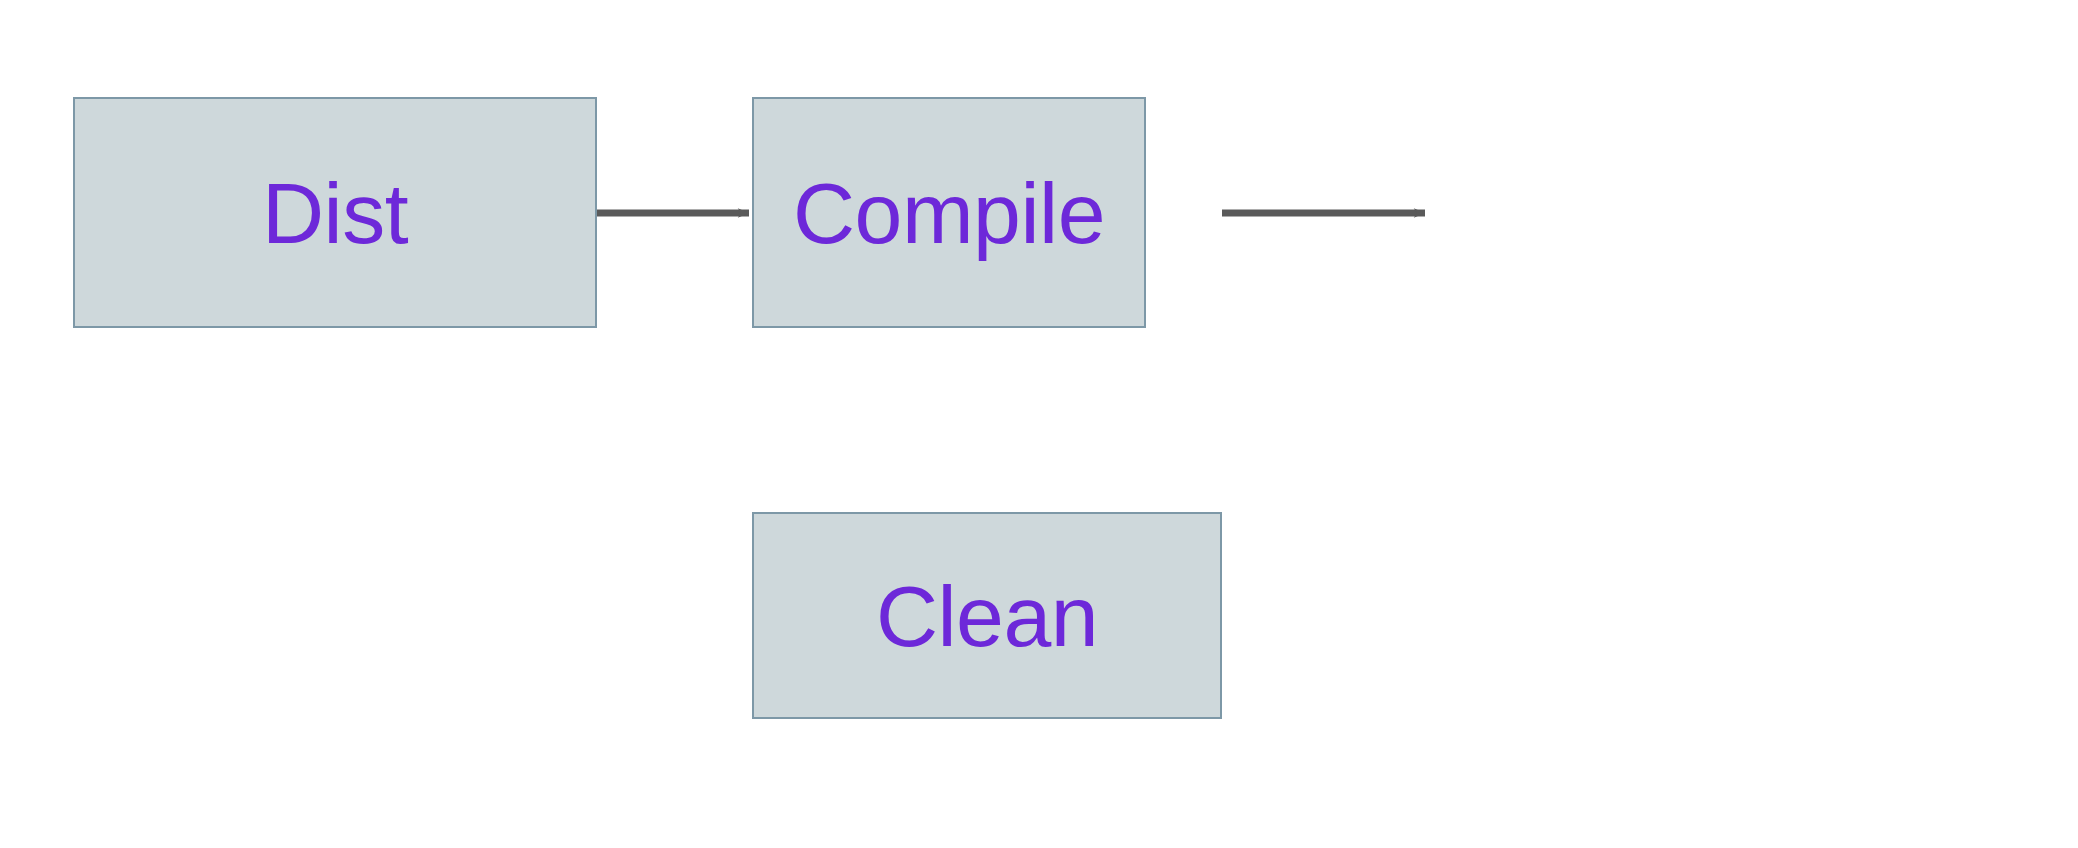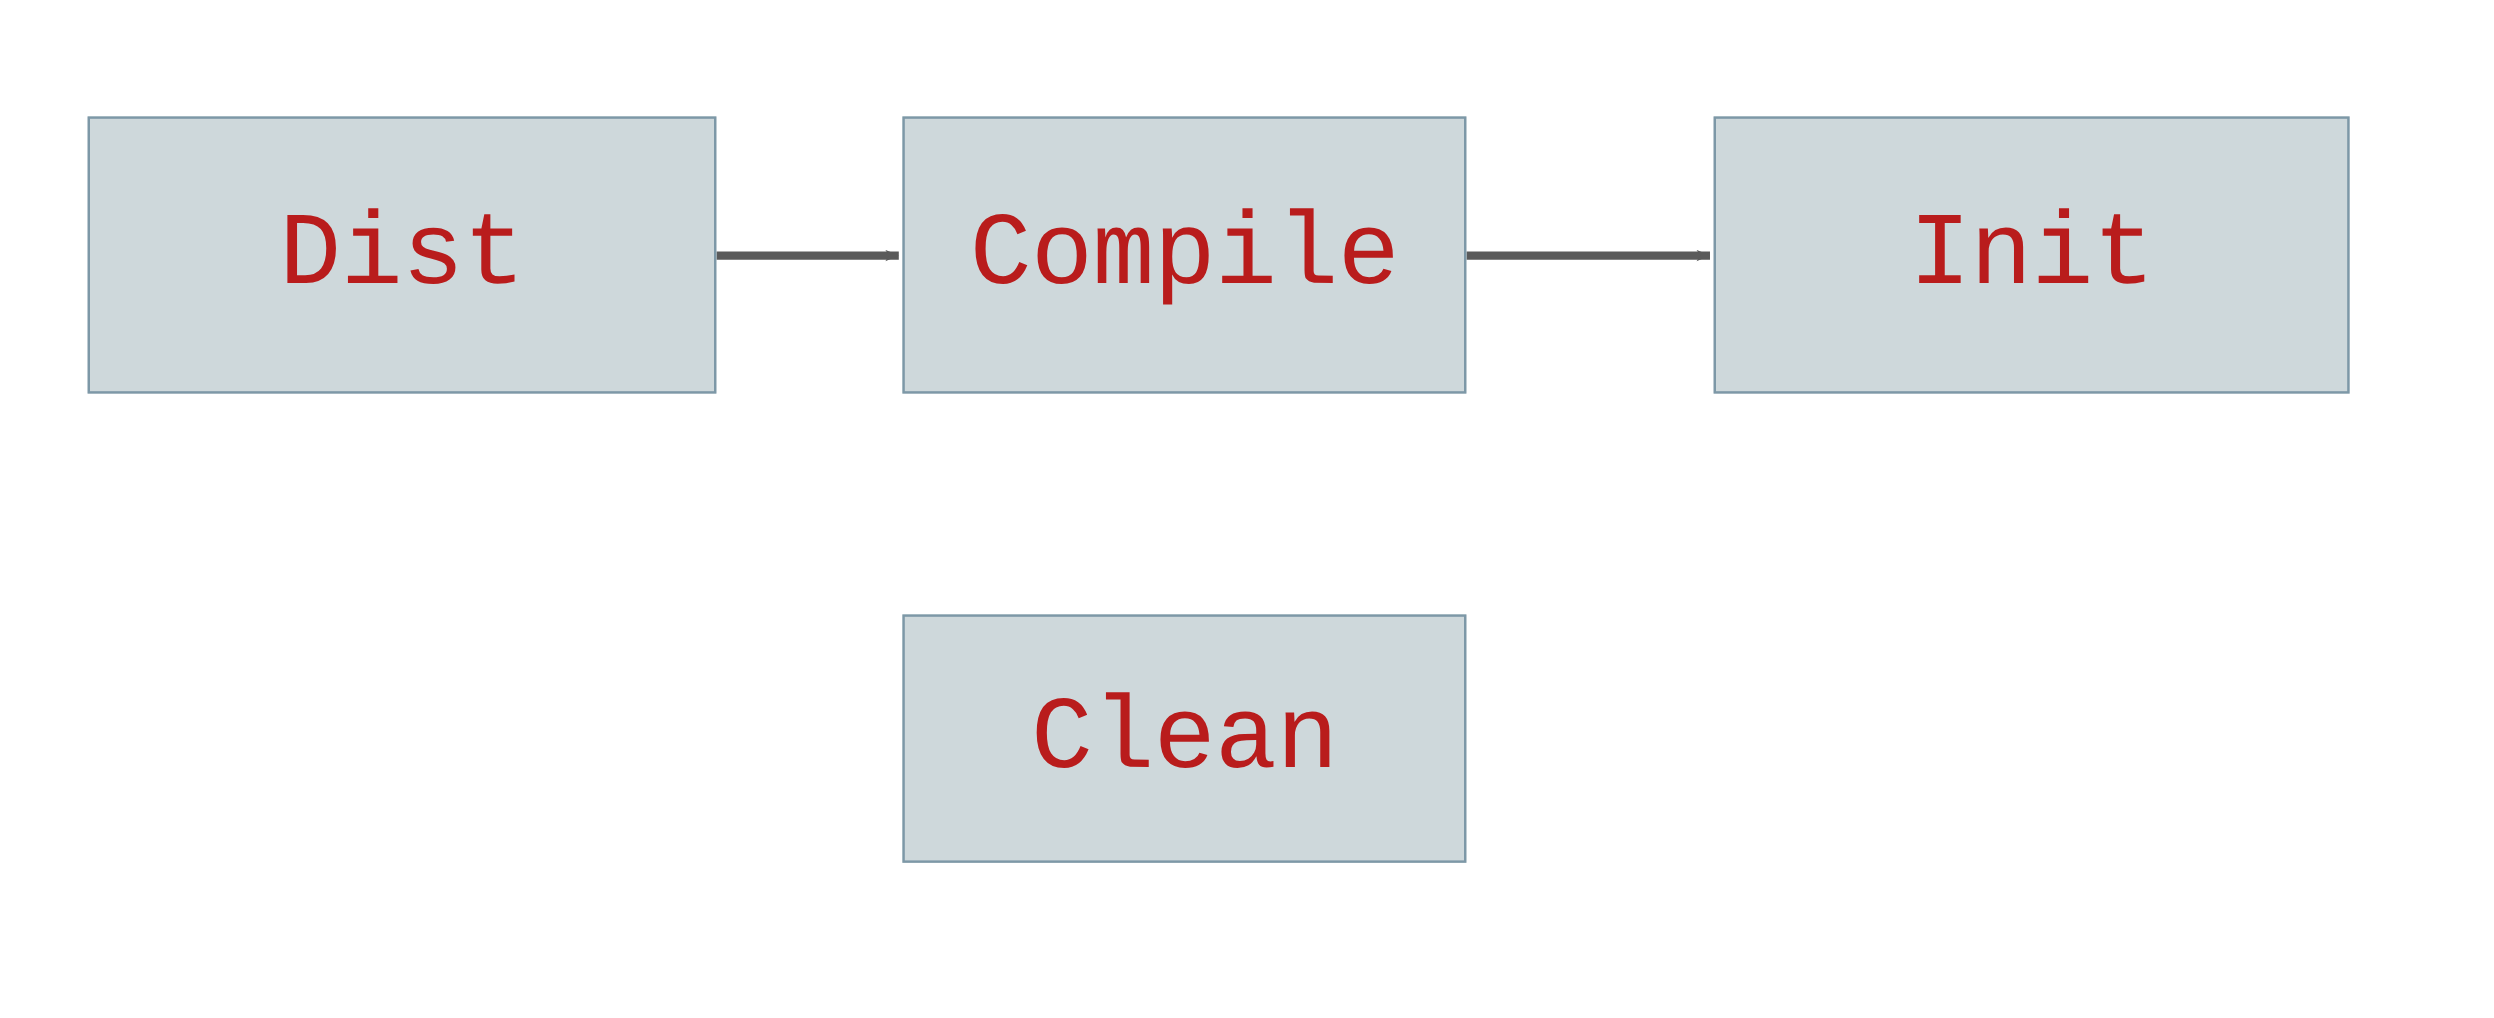--- a/index.html
+++ b/index.html
@@ -21,41 +21,41 @@
   .node {
     position: absolute;
     box-sizing: border-box;
     background: #ced8db;
     border: 2px solid #7d98a7;
     display: flex;
     align-items: center;
     justify-content: center;
   }
   .node-label {
-    font-family: Liberation Mono, monospace;
+    font-family: Liberation Sans, sans-serif;
     font-size: 86px;
     font-weight: 400;
     line-height: 1;
-    color: #b91c1c;
+    color: #6d28d9;
     letter-spacing: -0.5px;
     white-space: nowrap;
     -webkit-font-smoothing: antialiased;
   }
   .edge-layer {
     position: absolute;
     left: 0;
     top: 0;
     width: 2078px;
     height: 848px;
     pointer-events: none;
   }
 
   
   #node-dist    { left: 73px;   top: 97px;  width: 524px; height: 231px; }
-  #node-compile { left: 752px;  top: 97px;  width: 470px; height: 231px; }
+  #node-compile { left: 752px;  top: 97px;  width: 394px; height: 231px; }
   #node-init    { left: 1428px; top: 97px;  width: 530px; height: 231px; }
   #node-clean   { left: 752px;  top: 512px; width: 470px; height: 207px; }
 </style>
 </head>
 <body>
 
 <div id="canvas">
 
   <svg class="edge-layer" viewBox="0 0 2078 848" width="2078" height="848" xmlns="http://www.w3.org/2000/svg">
     <defs>
@@ -74,21 +74,18 @@
   </svg>
 
   <div class="node" id="node-dist">
     <span class="node-label">Dist</span>
   </div>
 
   <div class="node" id="node-compile">
     <span class="node-label">Compile</span>
   </div>
 
-  <div class="node" id="node-init">
-    <span class="node-label">Init</span>
-  </div>
 
   <div class="node" id="node-clean">
     <span class="node-label">Clean</span>
   </div>
 
 </div>
 
 </body></html>

